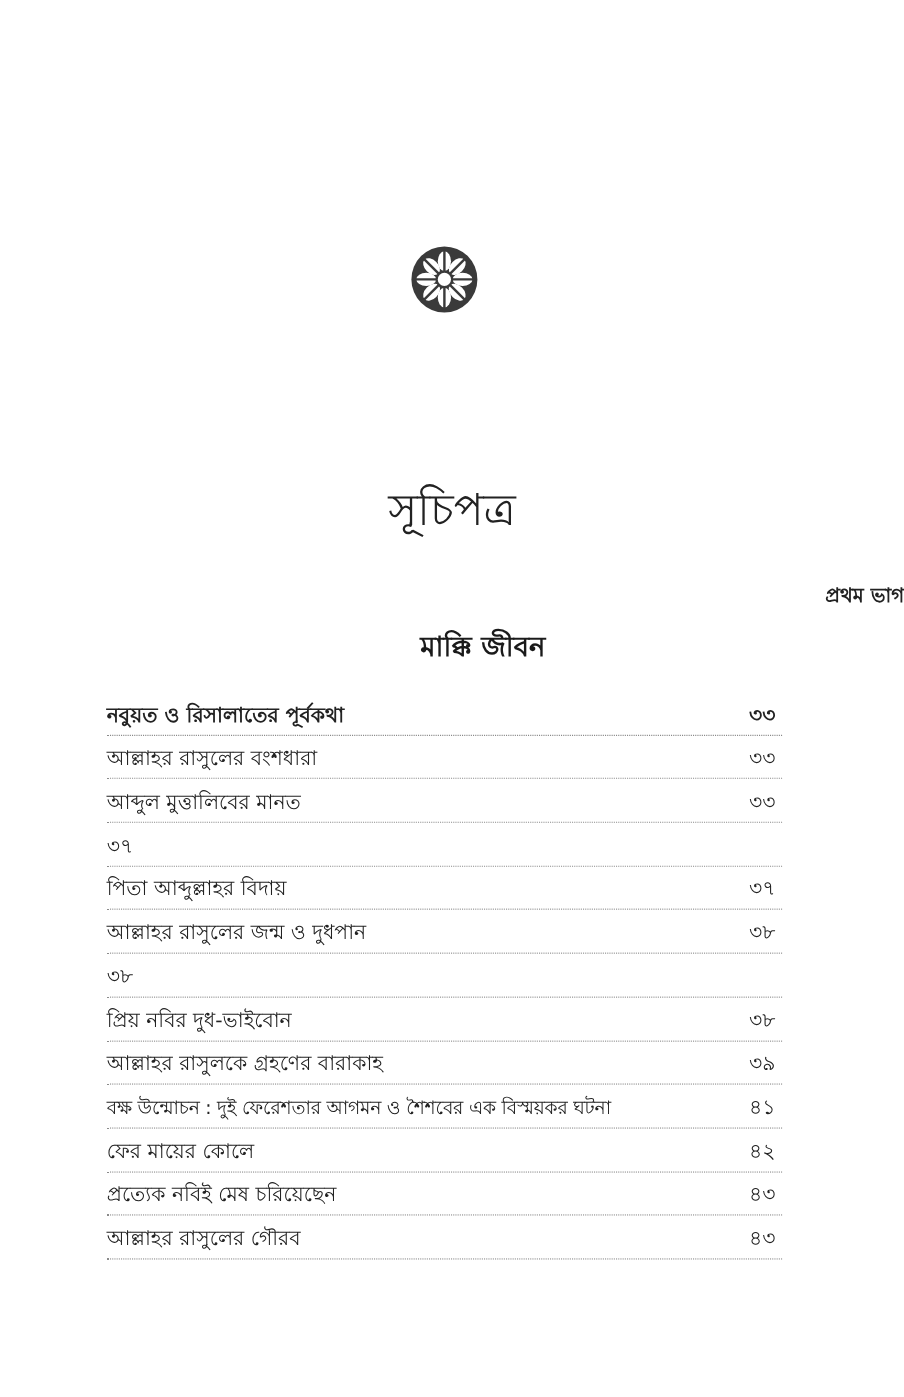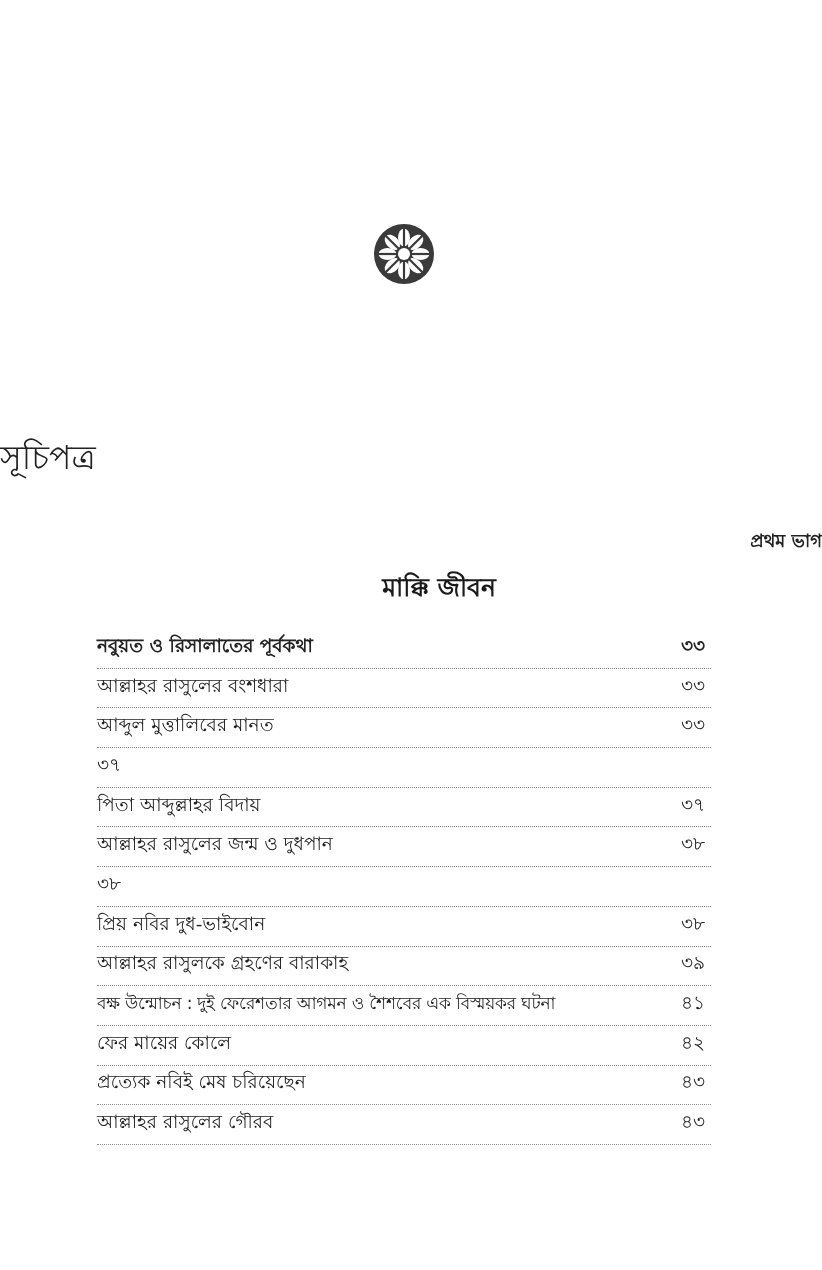--- a/index.html
+++ b/index.html
@@ -6,37 +6,37 @@
     body {
       width: 822px; height: 1270px; position: relative; overflow: hidden;
       font-family: "DejaVu Sans", "Liberation Sans", sans-serif;
       color: #1e1e1e;
     }
     .ornament {
       position: absolute; left: 373px; top: 223px; width: 62px; height: 62px;
     }
     .title {
       position: absolute; left: 0; width: 822px; top: 432px;
-      text-align: left; font-size: 33px; font-weight: normal; color: #222; font-family: Liberation Serif, serif;
+      text-align: center; font-size: 40px; font-weight: normal; color: #222; font-family: Liberation Serif, serif;
     }
     .part {
       position: absolute; left: 0; width: 822px; top: 527px;
       text-align: right; font-size: 18px; font-weight: bold; color: #222;
     }
     .section {
       position: absolute; left: 0; width: 822px; top: 568px;
       text-align: center; font-size: 25px; font-weight: bold; color: #1a1a1a; margin-left: 28px;
     }
     .toc {
       position: absolute; left: 97px; top: 629px; width: 614px;
     }
     .row {
       height: 39.7px; box-sizing: border-box;
       border-bottom: 1.3px dotted #8a8a8a;
-      display: flex; align-items: center; justify-content: space-between;
+      display: flex; align-items: flex-end; justify-content: space-between;
       padding-bottom: 5px;
     }
     .row .t { font-size: 18.5px; line-height: 24px; white-space: nowrap; color: #222; }
     .row .p { font-size: 18.5px; line-height: 24px; white-space: nowrap; color: #222; padding-right: 6px; }
     .row.bold .t, .row.bold .p { font-weight: bold; }
     .row.long .t { font-size: 17px; letter-spacing: -0.2px; }
   </style>
 </head>
 <body>
 

